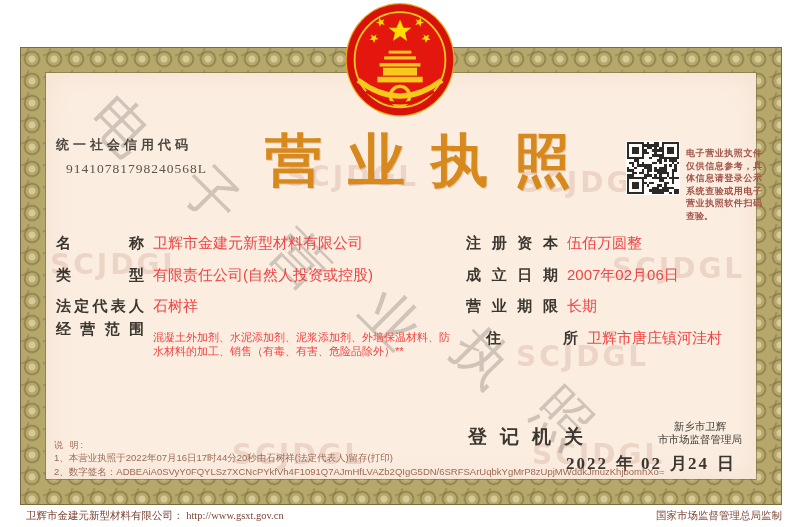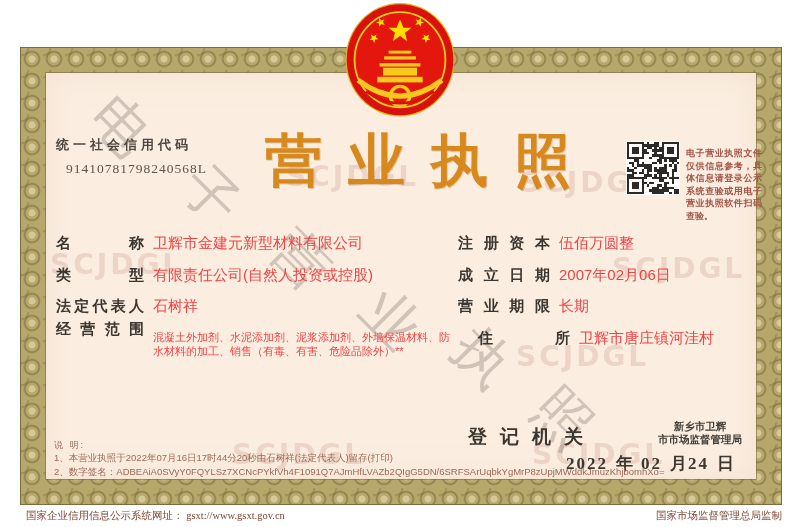--- a/index.html
+++ b/index.html
@@ -43,29 +43,29 @@
   .qr{position:absolute;left:626px;top:141px;width:54px;height:54px;background:#fdfdfb;
       padding:1px;box-sizing:border-box;}
   .qr svg{width:100%;height:100%;fill:#2b2a27;shape-rendering:crispEdges;}
   .qr-note{position:absolute;left:686px;top:147px;width:76px;font-size:9px;line-height:12.5px;
       color:#a3564a;text-align:justify;font-weight:bold;}
   
   .row{position:absolute;font-size:15px;color:#45403a;white-space:nowrap;}
   .row .lbl{display:inline-block;text-align:justify;text-align-last:justify;
       font-weight:700;color:#3b362f;vertical-align:top;}
   .row.lft .lbl{width:88px;}
-  .row.rgt .lbl{width:92px;}
+  .row.rgt .lbl{width:92px;margin-left:8px;}
   .row .val{margin-left:9px;color:#ef4444;}
   .scope-val{display:inline-block;width:300px;font-size:11px;line-height:14px;
       white-space:normal;vertical-align:top;margin-top:10px;color:#474138;}
   
   .reg-label{position:absolute;left:468px;top:424px;font-size:19px;font-weight:700;
       letter-spacing:13px;color:#3b362f;white-space:nowrap;}
   .authority{position:absolute;left:636px;top:420px;width:128px;font-size:10.5px;
-      line-height:13px;color:#45403a;text-align:center;font-weight:700;}
+      line-height:13px;color:#45403a;text-align:center;font-weight:400;}
   .date-line{position:absolute;left:566px;top:452px;font-size:17px;color:#3b362f;
       font-weight:600;white-space:nowrap;}
   .date-line span{margin-right:8px;}
   .date-line .num{font-family:"Liberation Serif",serif;letter-spacing:2px;}
   
   .notes{position:absolute;left:54px;color:#9c6a55;}
   .note-h{top:439px;font-size:9px;letter-spacing:2px;}
   .note-1{top:452px;font-size:9.5px;}
   .note-2{top:466px;font-size:9.5px;white-space:nowrap;}
   
@@ -420,14 +420,14 @@
 <div class="date-line">
   <span class="num">2022</span><span>年</span><span class="num" style="margin-right:8px">02</span><span style="margin-right:1px">月</span><span class="num">24</span><span>日</span>
 </div>
 
 <div class="notes note-h">说 明:</div>
 <div class="notes note-1">1、本营业执照于2022年07月16日17时44分20秒由石树祥(法定代表人)留存(打印)</div>
 <div class="notes note-2">
   <span>2、数字签名：</span><span>ADBEAiA0SVyY0FQYLSz7XCNcPYkfVh4F1091Q7AJmHfLVAZb2QIgG5DN/6SRFSArUqbkYgMrP8zUpjMWddkJmuzKhjbomhXo=</span>
 </div>
 
-<div class="footer-left">国家企业信用信息公示系统网址： gsxt://www.gsxt.gov.cn</div>
+<div class="footer-left">卫辉市金建元新型材料有限公司： http://www.gsxt.gov.cn</div>
 <div class="footer-right">国家市场监督管理总局监制</div>
 
 </body></html>

